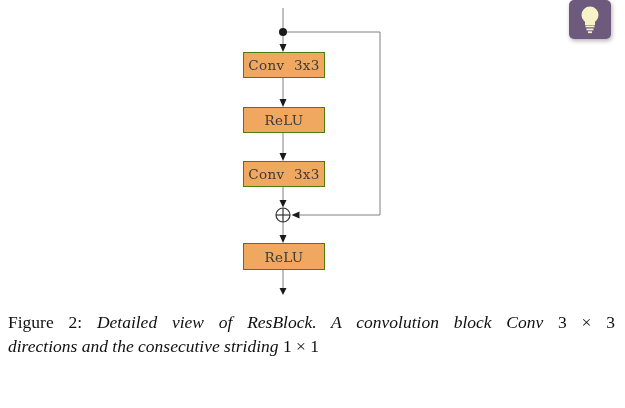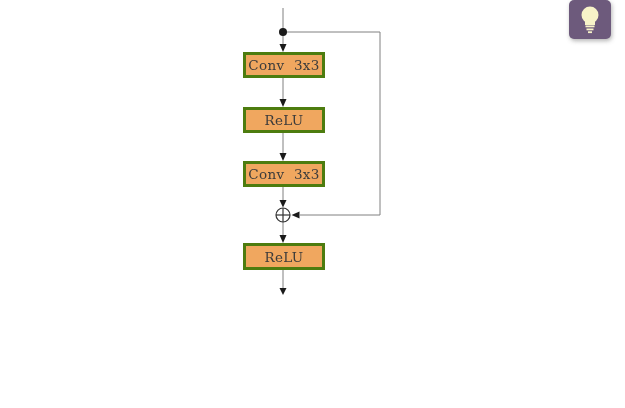--- a/index.html
+++ b/index.html
@@ -18,21 +18,21 @@
     width: 625px; height: 408px;
     pointer-events: none;
   }
   .block {
     position: absolute;
     left: 243px;
     width: 82px;
     height: 26px;
     box-sizing: border-box;
     background: #f0a75f;
-    border: 3px solid #4d7c0f;
+    border: 1px solid #4d7c0f;
     display: flex;
     align-items: center;
     justify-content: center;
     font-family: "DejaVu Serif", serif;
     font-size: 13.5px;
     color: #3b3b3b;
     word-spacing: 5px;
     letter-spacing: 0.3px;
   }
   .block.conv1 { top: 52px; }
@@ -122,15 +122,17 @@
     <svg width="42" height="39" viewBox="0 0 42 39">
       <circle cx="21" cy="15" r="8.5" fill="#f7f3c8"></circle>
       <rect x="16" y="21" width="10" height="4" fill="#f7f3c8"></rect>
       <rect x="16.5" y="25.5" width="9" height="1.8" fill="#f7f3c8"></rect>
       <rect x="17.5" y="28.5" width="7" height="1.8" fill="#f7f3c8"></rect>
       <rect x="19" y="31.3" width="4" height="1.8" fill="#f7f3c8"></rect>
     </svg>
   </button>
 
   <div class="caption">
+    <div class="cap-line just"><span class="rm">Figure 2:</span> <span class="it">Detailed view of ResBlock. A convolution block Conv</span> <span class="mth">3 × 3</span></div>
+    <div class="cap-line"><span class="it">directions and the consecutive striding</span> <span class="mth">1 × 1</span></div>
   </div>
 
 </div>
 
 </body></html>

